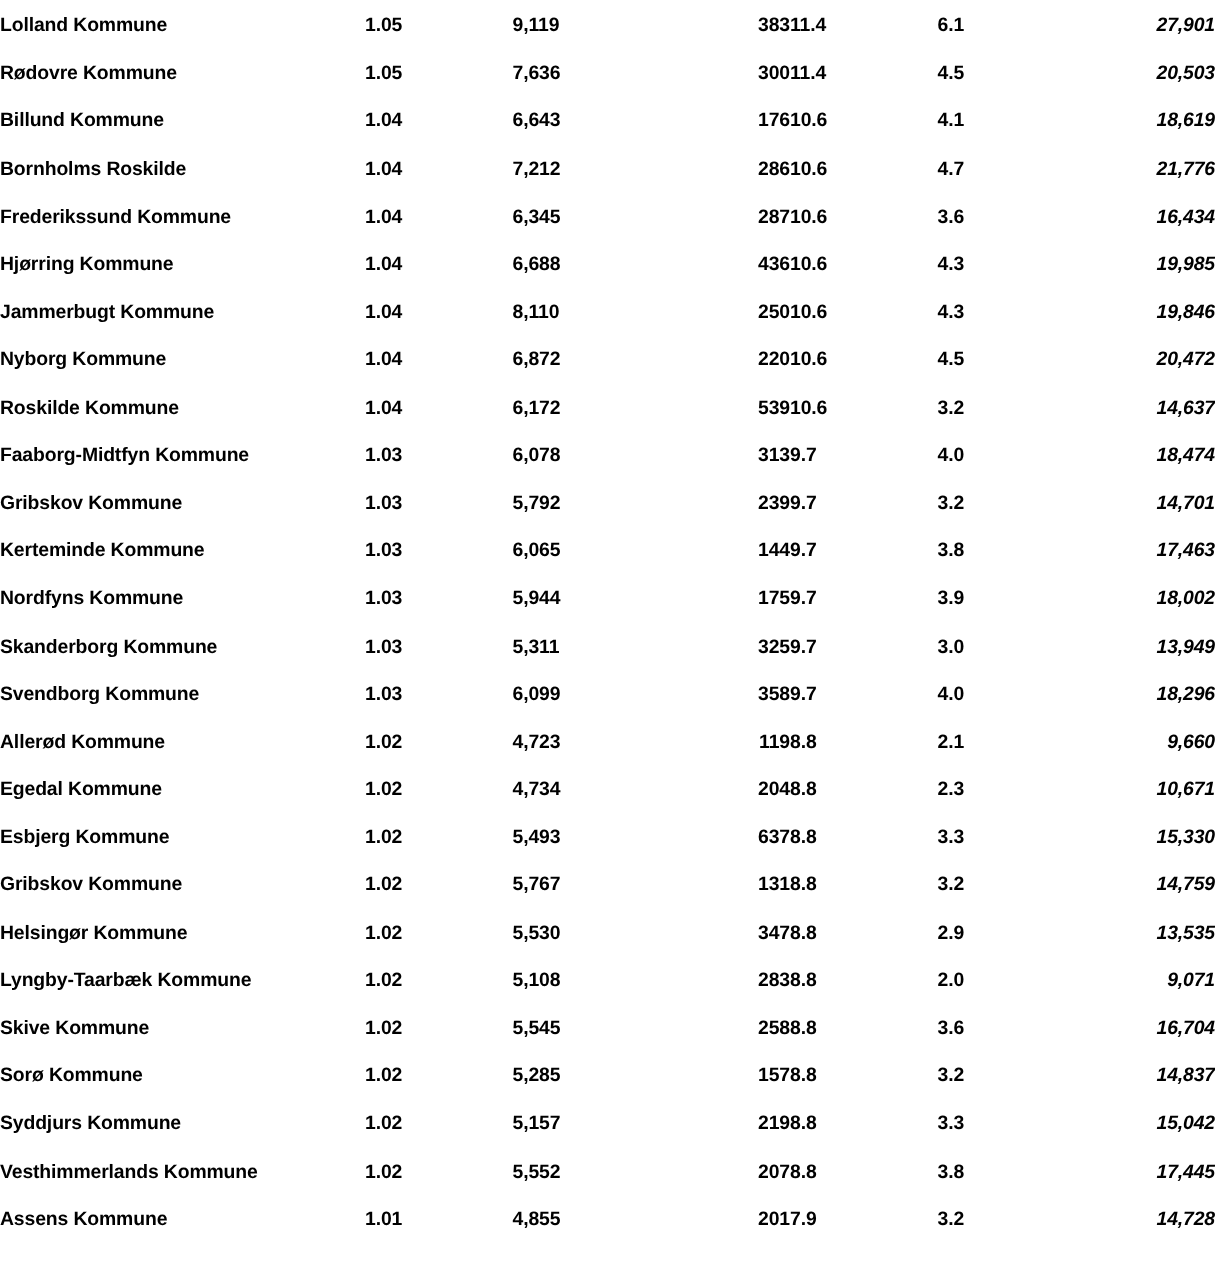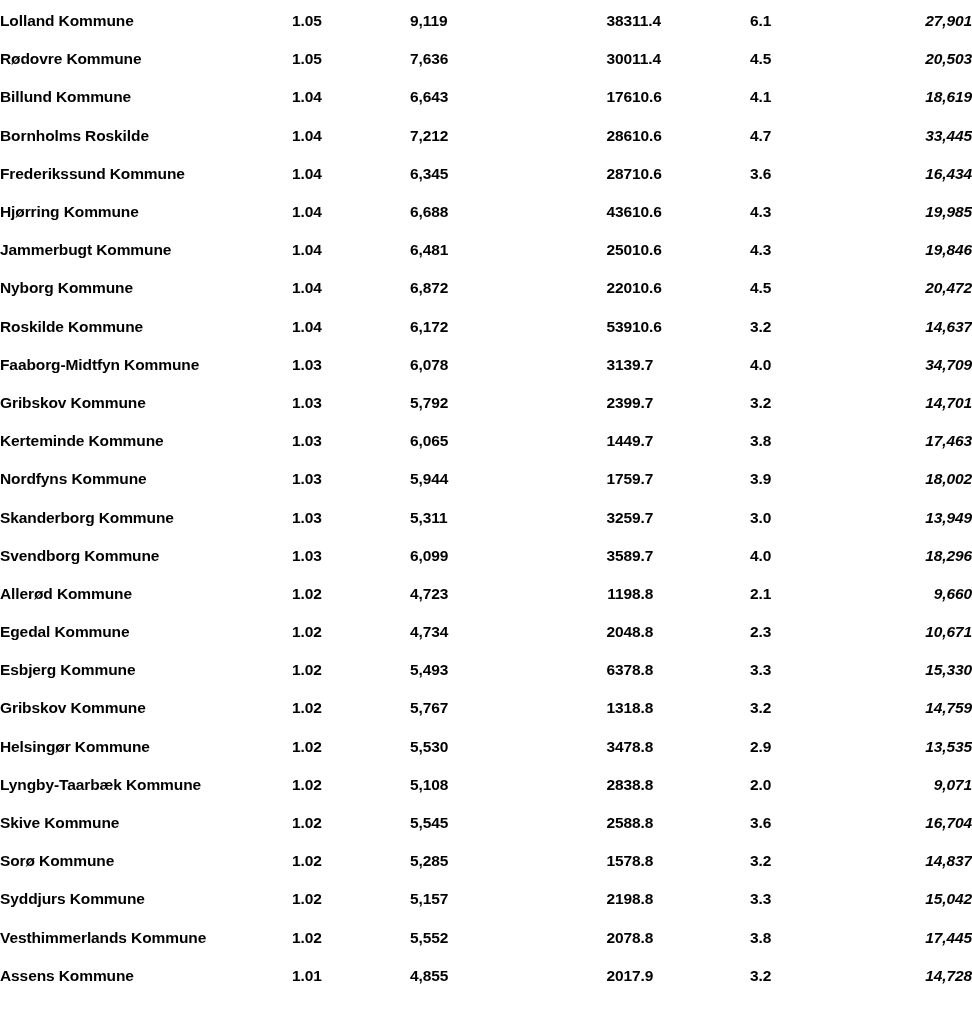--- a/index.html
+++ b/index.html
@@ -114,21 +114,21 @@
         <td class="c-val5">4.1</td>
         <td class="c-val6">18,619</td>
       </tr>
       <tr>
         <td class="c-name">Bornholms Roskilde</td>
         <td class="c-index">1.04</td>
         <td class="c-val2">7,212</td>
         <td class="c-val3">286</td>
         <td class="c-val4">10.6</td>
         <td class="c-val5">4.7</td>
-        <td class="c-val6">33,445</td>
+        <td class="c-val6">21,776</td>
       </tr>
       <tr>
         <td class="c-name">Frederikssund Kommune</td>
         <td class="c-index">1.04</td>
         <td class="c-val2">6,345</td>
         <td class="c-val3">287</td>
         <td class="c-val4">10.6</td>
         <td class="c-val5">3.6</td>
         <td class="c-val6">16,434</td>
       </tr>
@@ -137,21 +137,21 @@
         <td class="c-index">1.04</td>
         <td class="c-val2">6,688</td>
         <td class="c-val3">436</td>
         <td class="c-val4">10.6</td>
         <td class="c-val5">4.3</td>
         <td class="c-val6">19,985</td>
       </tr>
       <tr>
         <td class="c-name">Jammerbugt Kommune</td>
         <td class="c-index">1.04</td>
-        <td class="c-val2">6,481</td>
+        <td class="c-val2">8,110</td>
         <td class="c-val3">250</td>
         <td class="c-val4">10.6</td>
         <td class="c-val5">4.3</td>
         <td class="c-val6">19,846</td>
       </tr>
       <tr>
         <td class="c-name">Nyborg Kommune</td>
         <td class="c-index">1.04</td>
         <td class="c-val2">6,872</td>
         <td class="c-val3">220</td>
@@ -168,21 +168,21 @@
         <td class="c-val5">3.2</td>
         <td class="c-val6">14,637</td>
       </tr>
       <tr>
         <td class="c-name">Faaborg-Midtfyn Kommune</td>
         <td class="c-index">1.03</td>
         <td class="c-val2">6,078</td>
         <td class="c-val3">313</td>
         <td class="c-val4">9.7</td>
         <td class="c-val5">4.0</td>
-        <td class="c-val6">34,709</td>
+        <td class="c-val6">18,474</td>
       </tr>
       <tr>
         <td class="c-name">Gribskov Kommune</td>
         <td class="c-index">1.03</td>
         <td class="c-val2">5,792</td>
         <td class="c-val3">239</td>
         <td class="c-val4">9.7</td>
         <td class="c-val5">3.2</td>
         <td class="c-val6">14,701</td>
       </tr>

